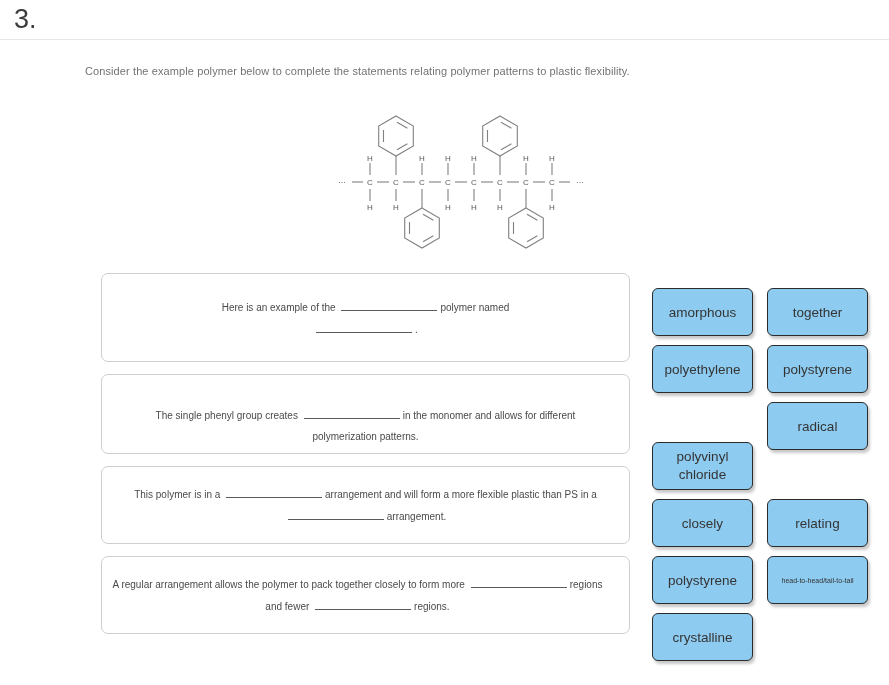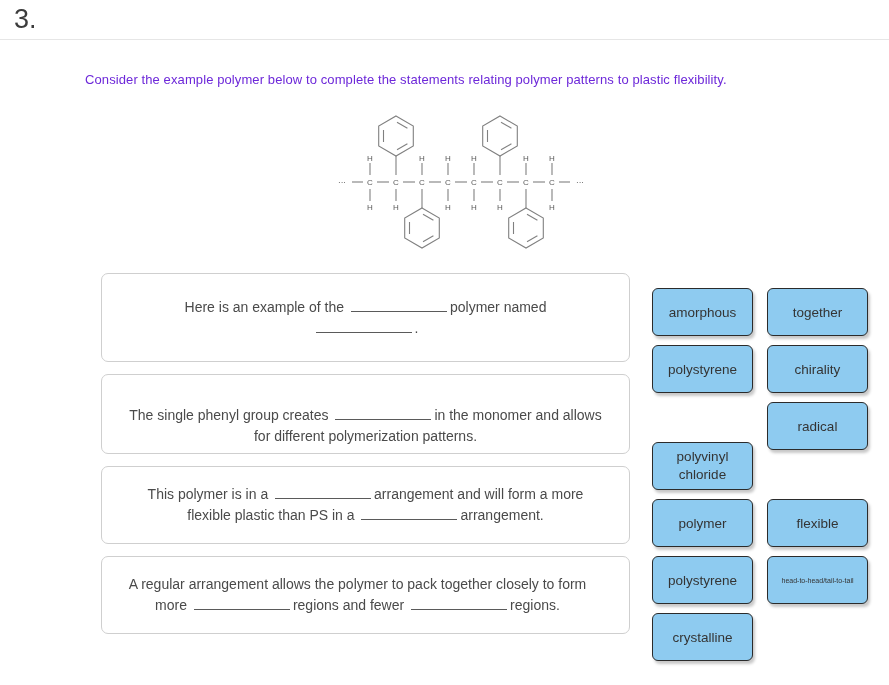--- a/index.html
+++ b/index.html
@@ -27,23 +27,23 @@
     font-size: 27px;
     color: #3c3c3c;
     line-height: 38px;
     font-weight: 400;
   }
 
   
   #prompt-text {
     position: absolute;
     left: 85px;
-    top: 72px;
-    font-size: 13px;
-    color: #6d28d9;
+    top: 65px;
+    font-size: 11px;
+    color: #737373;
     letter-spacing: 0.1px;
   }
 
   
   #structure-figure {
     position: absolute;
     left: 330px;
     top: 103px;
     width: 285px;
     height: 165px;
@@ -63,21 +63,21 @@
     background: #ffffff;
     box-sizing: border-box;
     text-align: center;
     display: flex;
     align-items: center;
     justify-content: center;
     padding: 6px 26px;
     margin-bottom: 12px;
   }
   .statement-text {
-    font-size: 14px;
+    font-size: 10px;
     color: #4a4a4a;
     line-height: 21px;
   }
   #statement-box-0 { height: 89px; }
   #statement-box-1 { height: 80px; align-items: flex-end; }
   #statement-box-2 { height: 78px; }
   #statement-box-3 { height: 78px; padding-left: 10px; }
 
   .blank {
     display: inline-block;
@@ -213,22 +213,22 @@
       <div class="statement-text"><span>This polymer is in a </span><span class="blank"></span><span>arrangement and will form a more flexible plastic than PS in a </span><span class="blank"></span><span>arrangement. </span></div>
     </div>
     <div class="statement-box" id="statement-box-3">
       <div class="statement-text"><span>A regular arrangement allows the polymer to pack together closely to form more </span><span class="blank"></span><span>regions and fewer </span><span class="blank"></span><span>regions. </span></div>
     </div>
   </div>
 
 <div id="answer-tiles">
     <div class="answer-tile">amorphous</div>
     <div class="answer-tile">together</div>
+    <div class="answer-tile">polyethylene</div>
     <div class="answer-tile">polystyrene</div>
-    <div class="answer-tile">chirality</div>
     <div class="answer-tile tile-wrap">polyvinyl chloride</div>
     <div class="answer-tile">radical</div>
-    <div class="answer-tile">polymer</div>
-    <div class="answer-tile">flexible</div>
+    <div class="answer-tile">closely</div>
+    <div class="answer-tile">relating</div>
     <div class="answer-tile">polystyrene</div>
     <div class="answer-tile tile-tiny">head-to-head/tail-to-tail</div>
     <div class="answer-tile">crystalline</div>
   </div>
 
 </body></html>

